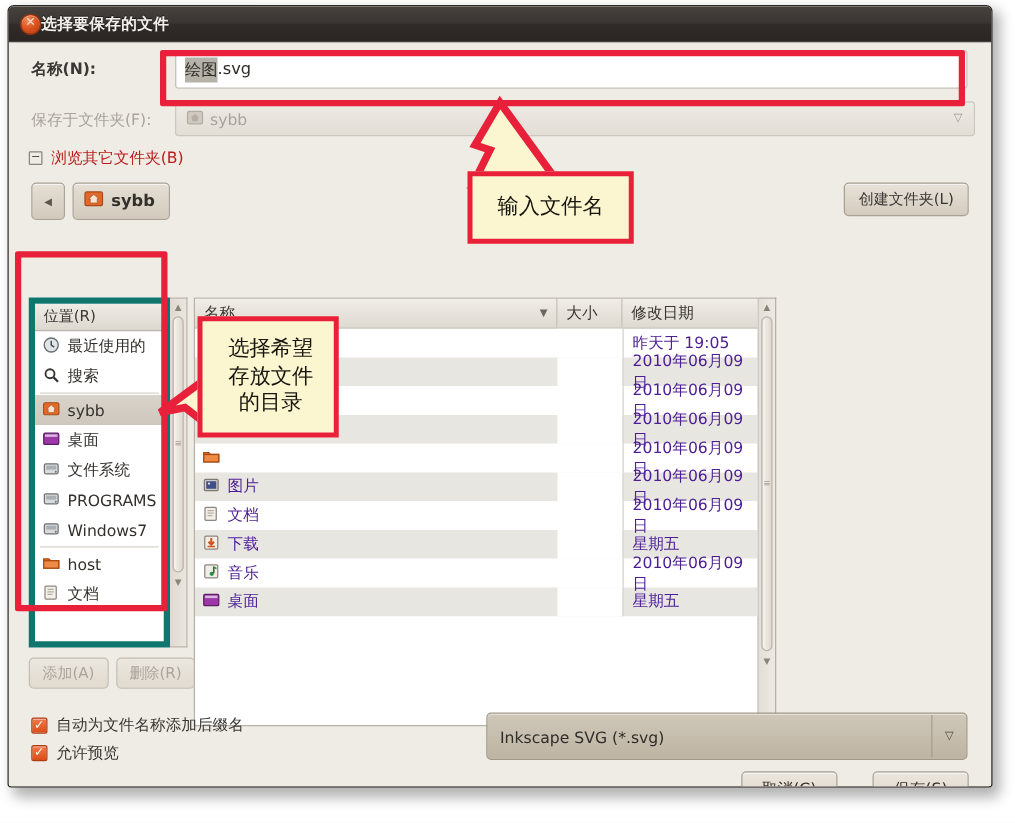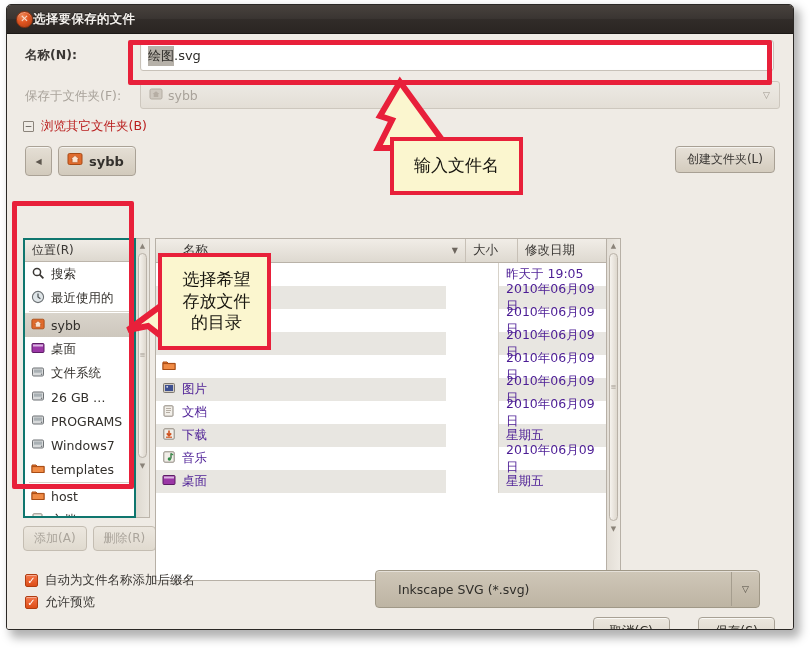--- a/index.html
+++ b/index.html
@@ -138,21 +138,21 @@
     display:flex; align-items:center;
     font-size:12px; color:#3a3734;
     box-shadow: inset 0 1px 0 rgba(255,255,255,.6);
   }
 
   
   #places {
     position:absolute; left:16px; top:204px;
     width:113px; height:280px;
     background:#ffffff;
-    border:2px solid #0f766e;
+    border:5px solid #0f766e;
     overflow:hidden;
   }
   #places-head {
     height:22px; background:linear-gradient(to bottom,#f0ece6,#ddd8cf);
     border-bottom:1px solid #bcb5ab;
     display:flex; align-items:center; padding-left:7px;
     font-size:12px; color:#3a3734;
   }
   .place {
     height:24px; display:flex; align-items:center; padding-left:6px;
@@ -196,21 +196,21 @@
     background:#ffffff;
     border:1px solid #b7b0a6;
     overflow:hidden;
   }
   #fl-head { display:flex; height:24px;
     background:linear-gradient(to bottom,#f1ede7,#ded9d0);
     border-bottom:1px solid #b9b2a8;
     font-size:12.5px; color:#3a3734;
   }
   .fh { display:flex; align-items:center; padding:0 7px; border-right:1px solid #c7c0b6; }
-  .fh.name { width:290px;margin-left:20px; }
+  .fh.name { width:290px; }
   .fh.name .sortarrow { margin-left:auto; font-size:8px; color:#6d665e; }
   .fh.size { width:52px; }
   .fh.date { flex:1; border-right:none; }
 
   .frow { display:flex; height:23px; font-size:12.5px; color:#4c1d95; }
   .frow.odd { background:#ffffff; }
   .frow.even { background:#e8e6e1; }
   .fc-name { width:290px; display:flex; align-items:center; padding-left:6px; }
   .fc-name .lab { margin-left:6px; }
   .fc-size { width:52px; background:#ffffff; }
@@ -229,24 +229,24 @@
     width:13px; height:13px; border-radius:2px;
     background:linear-gradient(to bottom,#f4764a,#dd4e18);
     border:1px solid #b03d11;
     display:flex; align-items:center; justify-content:center;
     color:#fff; font-size:10px; line-height:1;
     box-shadow: inset 0 1px 0 rgba(255,255,255,.4);
   }
   .chkrow .lab { margin-left:7px; }
 
   #type-combo {
-    position:absolute; left:368px; top:536px; width:385px; height:38px;
+    position:absolute; left:382px; top:536px; width:385px; height:38px;
     background:linear-gradient(to bottom,#cfc7b8,#bdb4a3);
     border:1px solid #a09887; border-radius:4px;
-    display:flex; align-items:center; padding-left:22px;
+    display:flex; align-items:center; padding-left:10px;
     font-size:12.5px; color:#2f2d29;
     box-shadow: inset 0 1px 0 rgba(255,255,255,.45);
   }
   #type-combo .sep { position:absolute; right:27px; top:1px; bottom:1px; width:1px; background:#a59d8e; }
   #type-combo .arrow { position:absolute; right:10px; font-size:9px; color:#4d483f; }
 
   .actbtn {
     position:absolute; height:28px; padding:0 16px;
     background:linear-gradient(to bottom,#ece7de,#d9d2c6);
     border:1px solid #a8a195; border-radius:4px;
@@ -270,21 +270,21 @@
   .callout {
     position:absolute;
     background:#fbf6cf;
     border:4px solid #e8203a;
     display:flex; align-items:center; justify-content:center;
     text-align:center;
     font-size:17px; color:#17150f;
     line-height:1.28;
     font-family: "DejaVu Sans", "Liberation Sans", sans-serif;
   }
-  #callout-1 { left:390px; top:137px; width:133px; height:58px; }
+  #callout-1 { left:374px; top:137px; width:133px; height:58px; }
   #callout-2 { left:158px; top:253px; width:113px; height:97px; padding-left:4px; }
 
   .tail { position:absolute; pointer-events:none; }
 </style>
 </head>
 <body>
 
 <div id="screen">
   <div id="winshadow"></div>
 
@@ -340,35 +340,35 @@
       </div>
 
       <div id="createfolder">创建文件夹(L)</div>
 
       <div id="places">
         <div id="places-head">位置(R)</div>
 
         <div class="place">
           <span>
             <svg width="14" height="14" viewBox="0 0 14 14">
+                <circle cx="7" cy="7" r="5.6" fill="#dfe5e8" stroke="#6a6f72" stroke-width="1.1"></circle>
+                <path d="M7 3.6 V7 L9.4 8.7" fill="none" stroke="#4a4f52" stroke-width="1.2"></path>
+              </svg>
+          </span>
+          <span class="lab">最近使用的</span>
+        </div>
+
+        <div class="place">
+          <span>
+            <svg width="14" height="14" viewBox="0 0 14 14">
                 <circle cx="6" cy="6" r="3.6" fill="none" stroke="#3a3734" stroke-width="1.5"></circle>
                 <line x1="8.7" y1="8.7" x2="12.4" y2="12.4" stroke="#3a3734" stroke-width="1.8"></line>
               </svg>
           </span>
           <span class="lab">搜索</span>
-        </div>
-
-        <div class="place">
-          <span>
-            <svg width="14" height="14" viewBox="0 0 14 14">
-                <circle cx="7" cy="7" r="5.6" fill="#dfe5e8" stroke="#6a6f72" stroke-width="1.1"></circle>
-                <path d="M7 3.6 V7 L9.4 8.7" fill="none" stroke="#4a4f52" stroke-width="1.2"></path>
-              </svg>
-          </span>
-          <span class="lab">最近使用的</span>
         </div>
         <div class="place-sep"></div>
 
         <div class="place sel">
           <span>
             <svg width="14" height="14" viewBox="0 0 16 16">
                 <rect x="1" y="2.5" width="14" height="11" rx="1.5" fill="#e06a2c" stroke="#a74b16"></rect>
                 <path d="M8 4.6 L12 8 H10.8 V11.4 H5.2 V8 H4 Z" fill="#fbe3d1" stroke="#a74b16" stroke-width=".5"></path>
               </svg>
           </span>
@@ -389,62 +389,43 @@
           <span>
             <svg width="14" height="14" viewBox="0 0 14 14">
                 <rect x="1.5" y="3" width="11" height="8" rx="1.2" fill="#d8dadb" stroke="#6d7174"></rect>
                 <rect x="3" y="4.5" width="8" height="3.2" fill="#a9b0b4"></rect>
                 <circle cx="10.6" cy="9.3" r=".8" fill="#6d7174"></circle>
               </svg>
           </span>
           <span class="lab">文件系统</span>
         </div>
 
+
         <div class="place">
           <span>
             <svg width="14" height="14" viewBox="0 0 14 14">
                 <rect x="1.5" y="3" width="11" height="8" rx="1.2" fill="#d8dadb" stroke="#6d7174"></rect>
                 <rect x="3" y="4.5" width="8" height="3.2" fill="#a9b0b4"></rect>
                 <circle cx="10.6" cy="9.3" r=".8" fill="#6d7174"></circle>
               </svg>
           </span>
-          <span class="lab">26 GB …</span>
+          <span class="lab">PROGRAMS</span>
         </div>
 
         <div class="place">
           <span>
             <svg width="14" height="14" viewBox="0 0 14 14">
                 <rect x="1.5" y="3" width="11" height="8" rx="1.2" fill="#d8dadb" stroke="#6d7174"></rect>
                 <rect x="3" y="4.5" width="8" height="3.2" fill="#a9b0b4"></rect>
                 <circle cx="10.6" cy="9.3" r=".8" fill="#6d7174"></circle>
               </svg>
           </span>
-          <span class="lab">PROGRAMS</span>
-        </div>
-
-        <div class="place">
-          <span>
-            <svg width="14" height="14" viewBox="0 0 14 14">
-                <rect x="1.5" y="3" width="11" height="8" rx="1.2" fill="#d8dadb" stroke="#6d7174"></rect>
-                <rect x="3" y="4.5" width="8" height="3.2" fill="#a9b0b4"></rect>
-                <circle cx="10.6" cy="9.3" r=".8" fill="#6d7174"></circle>
-              </svg>
-          </span>
           <span class="lab">Windows7</span>
         </div>
 
-        <div class="place">
-          <span>
-            <svg width="14" height="14" viewBox="0 0 14 14">
-                <path d="M1 4 h4 l1.2 1.4 H13 V11.5 H1 Z" fill="#e8762f" stroke="#a84c14"></path>
-                <rect x="1" y="5.6" width="12" height="5.9" fill="#f08b45" stroke="#a84c14"></rect>
-              </svg>
-          </span>
-          <span class="lab">templates</span>
-        </div>
         <div class="place-sep"></div>
 
         <div class="place">
           <span>
             <svg width="14" height="14" viewBox="0 0 14 14">
                 <path d="M1 4 h4 l1.2 1.4 H13 V11.5 H1 Z" fill="#e8762f" stroke="#a84c14"></path>
                 <rect x="1" y="5.6" width="12" height="5.9" fill="#f08b45" stroke="#a84c14"></rect>
               </svg>
           </span>
           <span class="lab">host</span>

